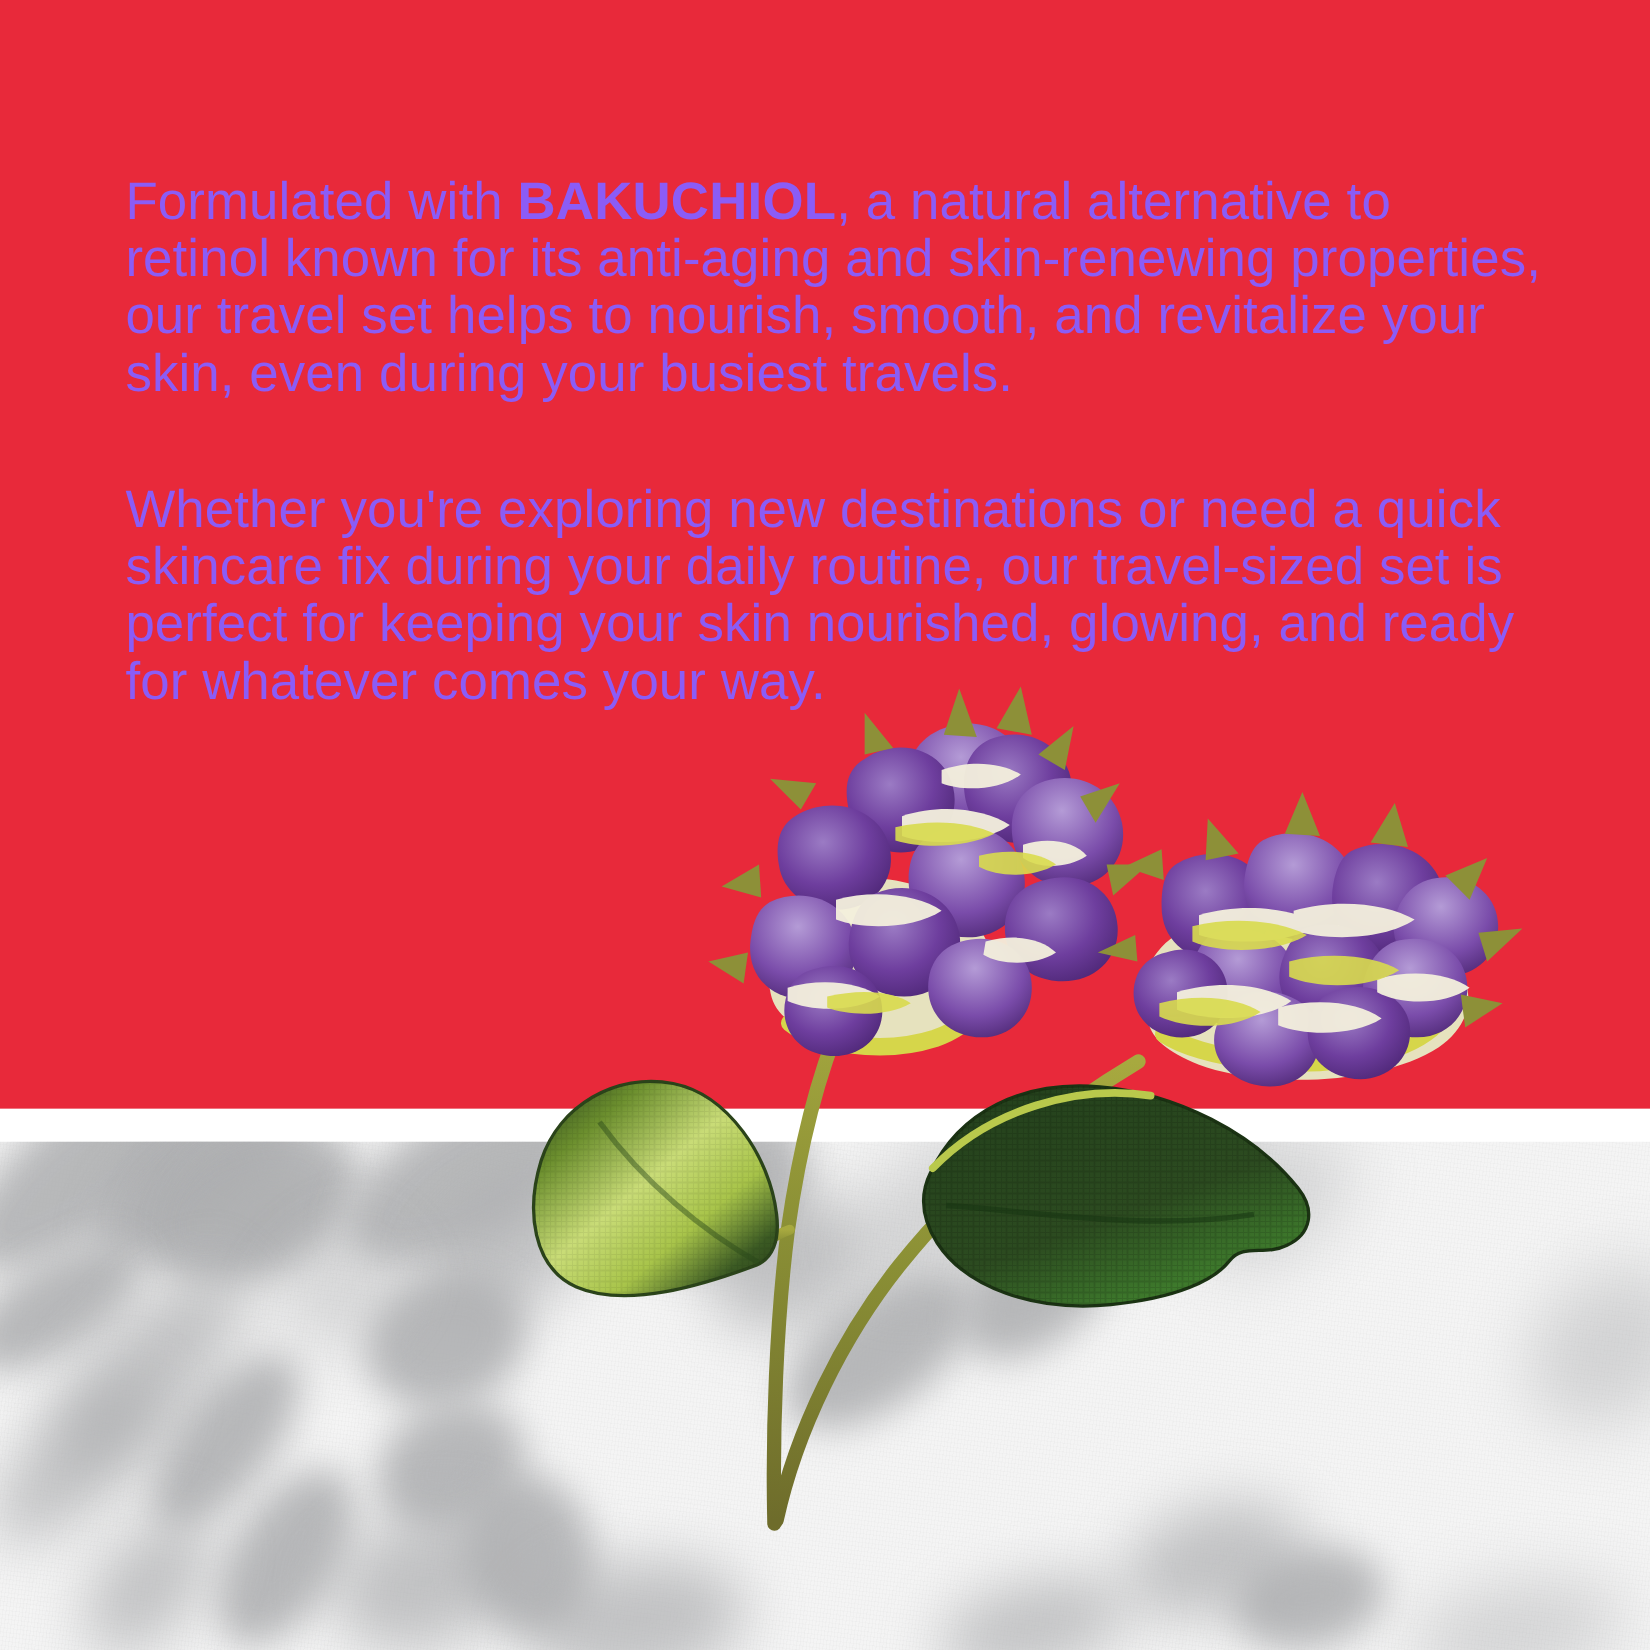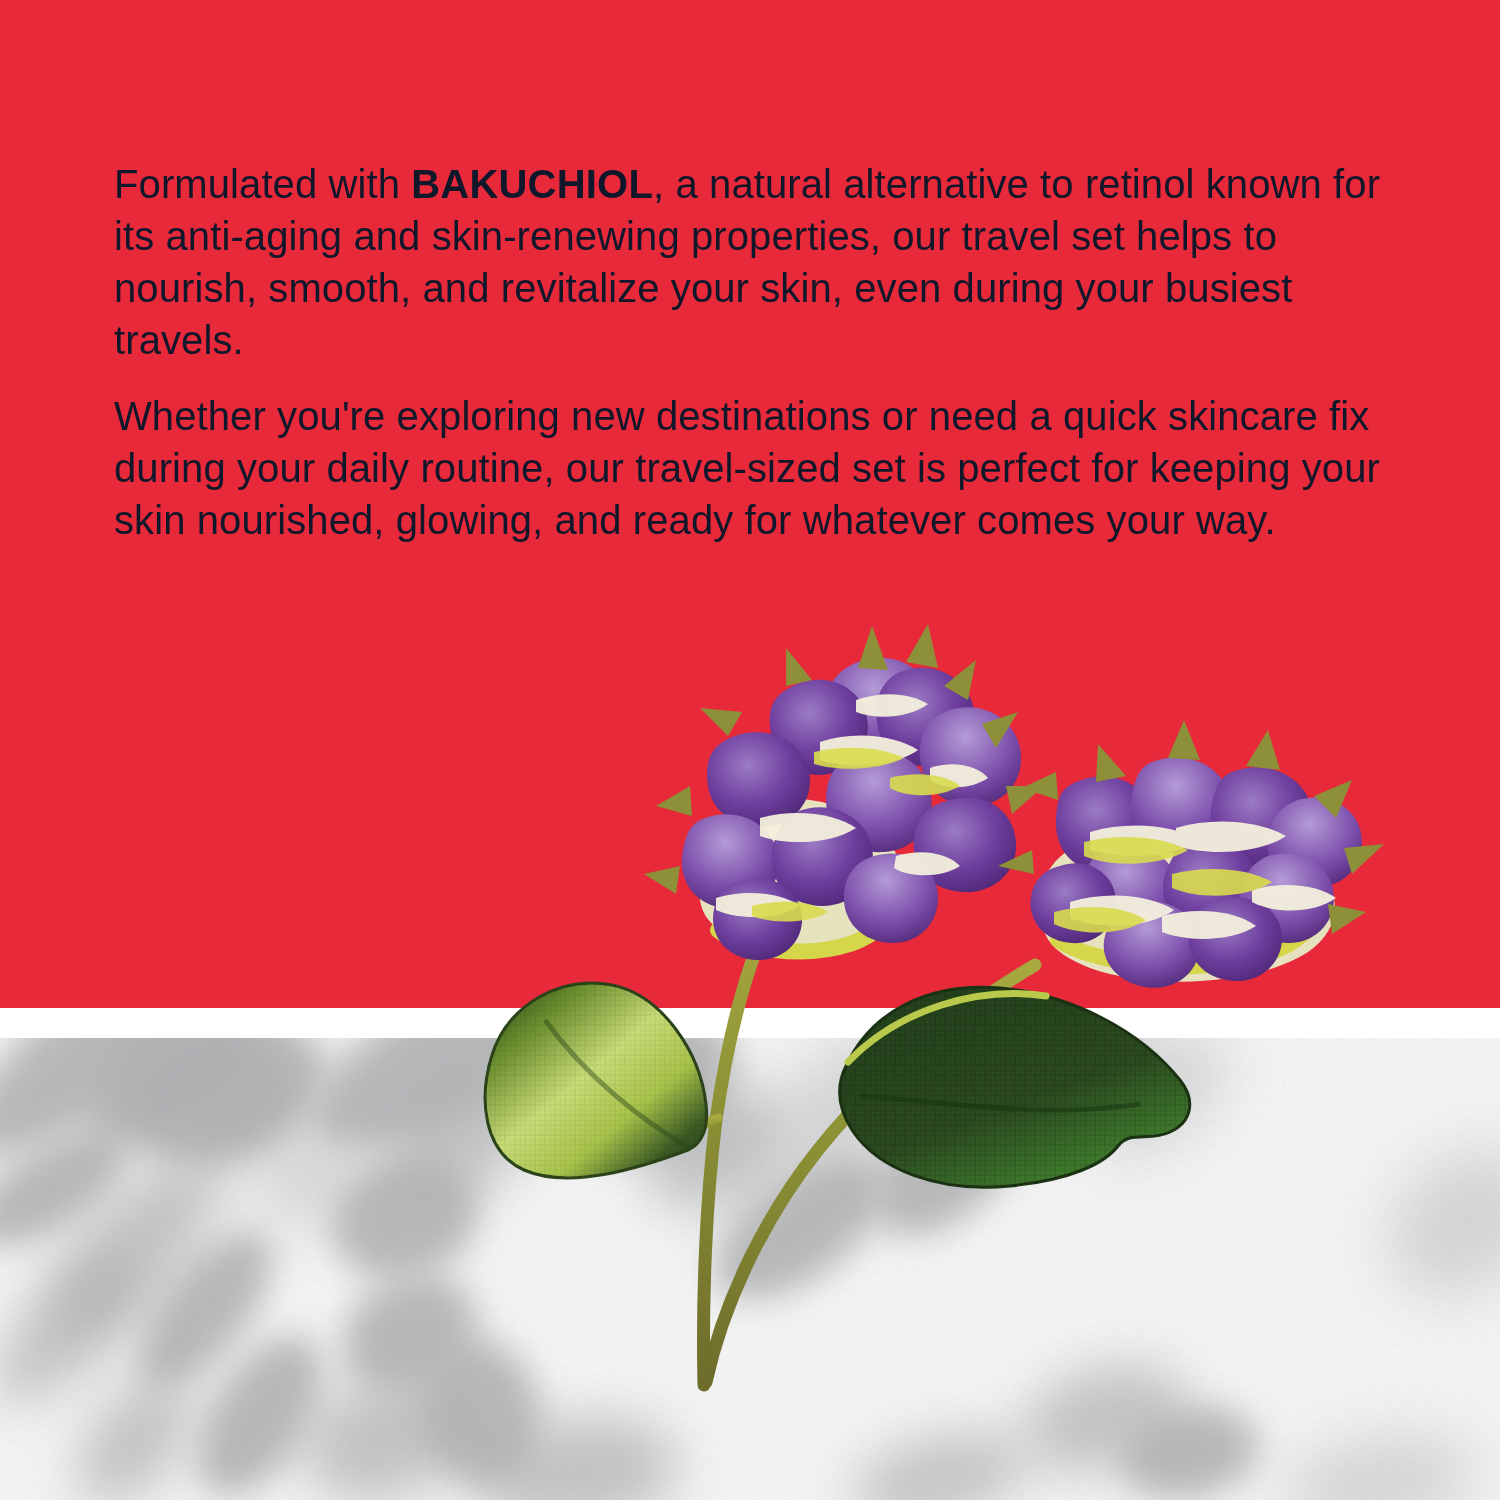--- a/index.html
+++ b/index.html
@@ -27,32 +27,32 @@
   }
 
   
   .copy-block {
     position: absolute;
     left: 114px;
     top: 158px;
     width: 1290px;
   }
   .para {
-    color: #0f172a;
+    color: #8b5cf6;
     font-family: "Liberation Sans", sans-serif;
-    font-size: 40px;
+    font-size: 48px;
     line-height: 52px;
     font-weight: 400;
     letter-spacing: 0.1px;
     margin: 0;
     white-space: pre-wrap;
     text-rendering: optimizeLegibility;
   }
   .para + .para {
-    margin-top: 24px;
+    margin-top: 72px;
   }
   .para b {
     font-weight: 700;
     letter-spacing: 0.2px;
   }
 
   
   .white-band {
     position: absolute;
     left: 0;

